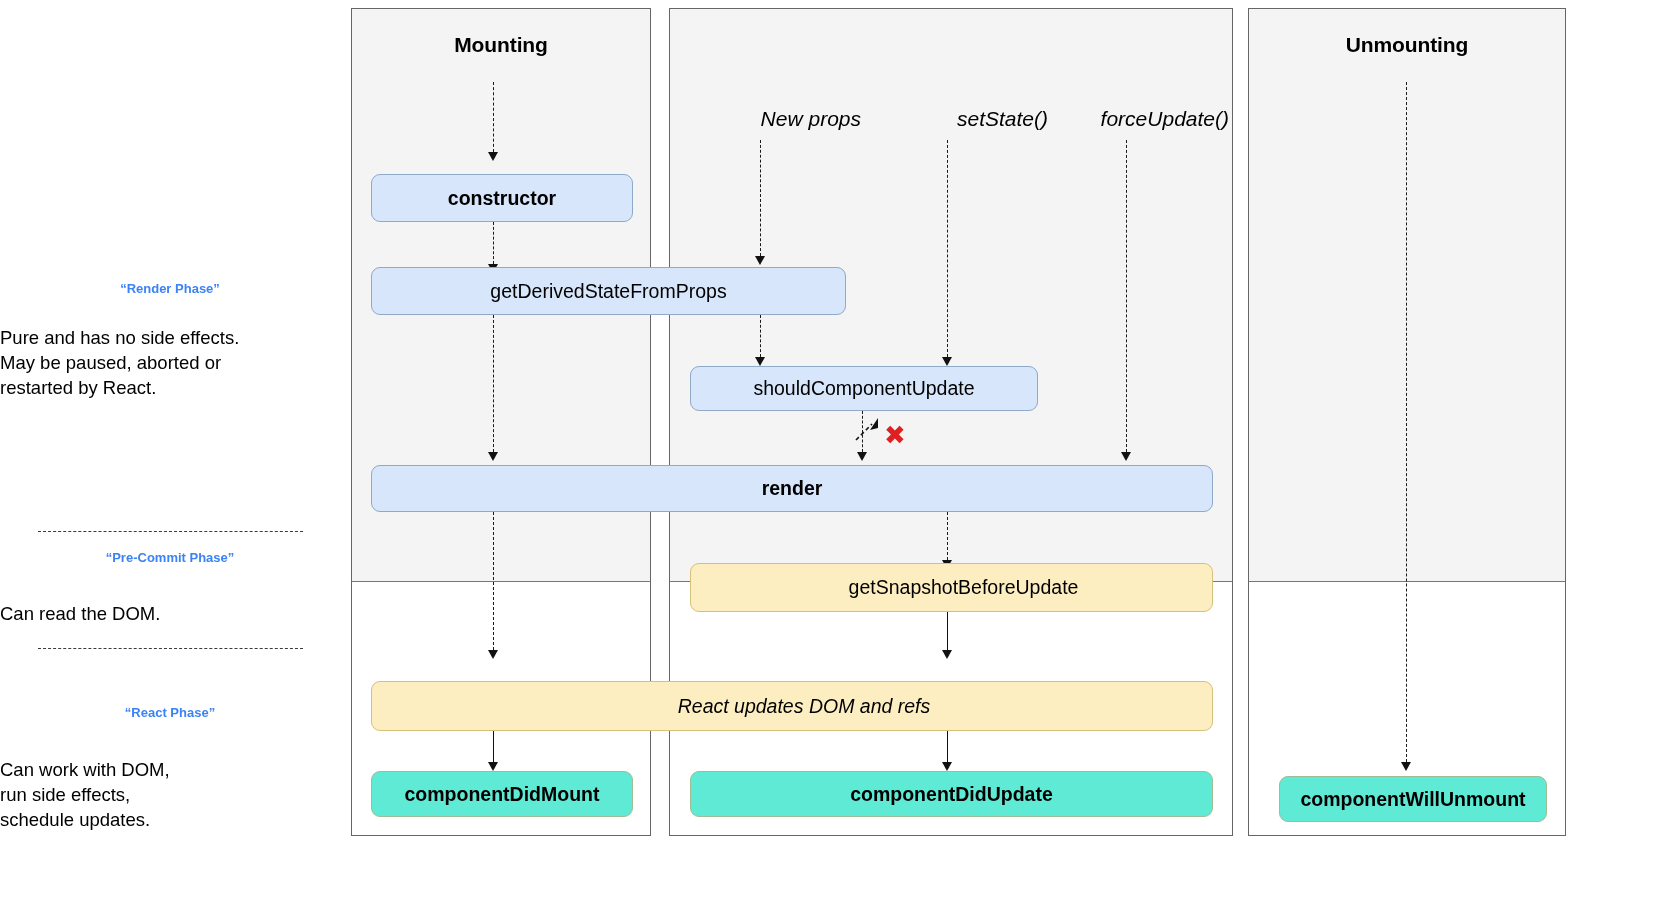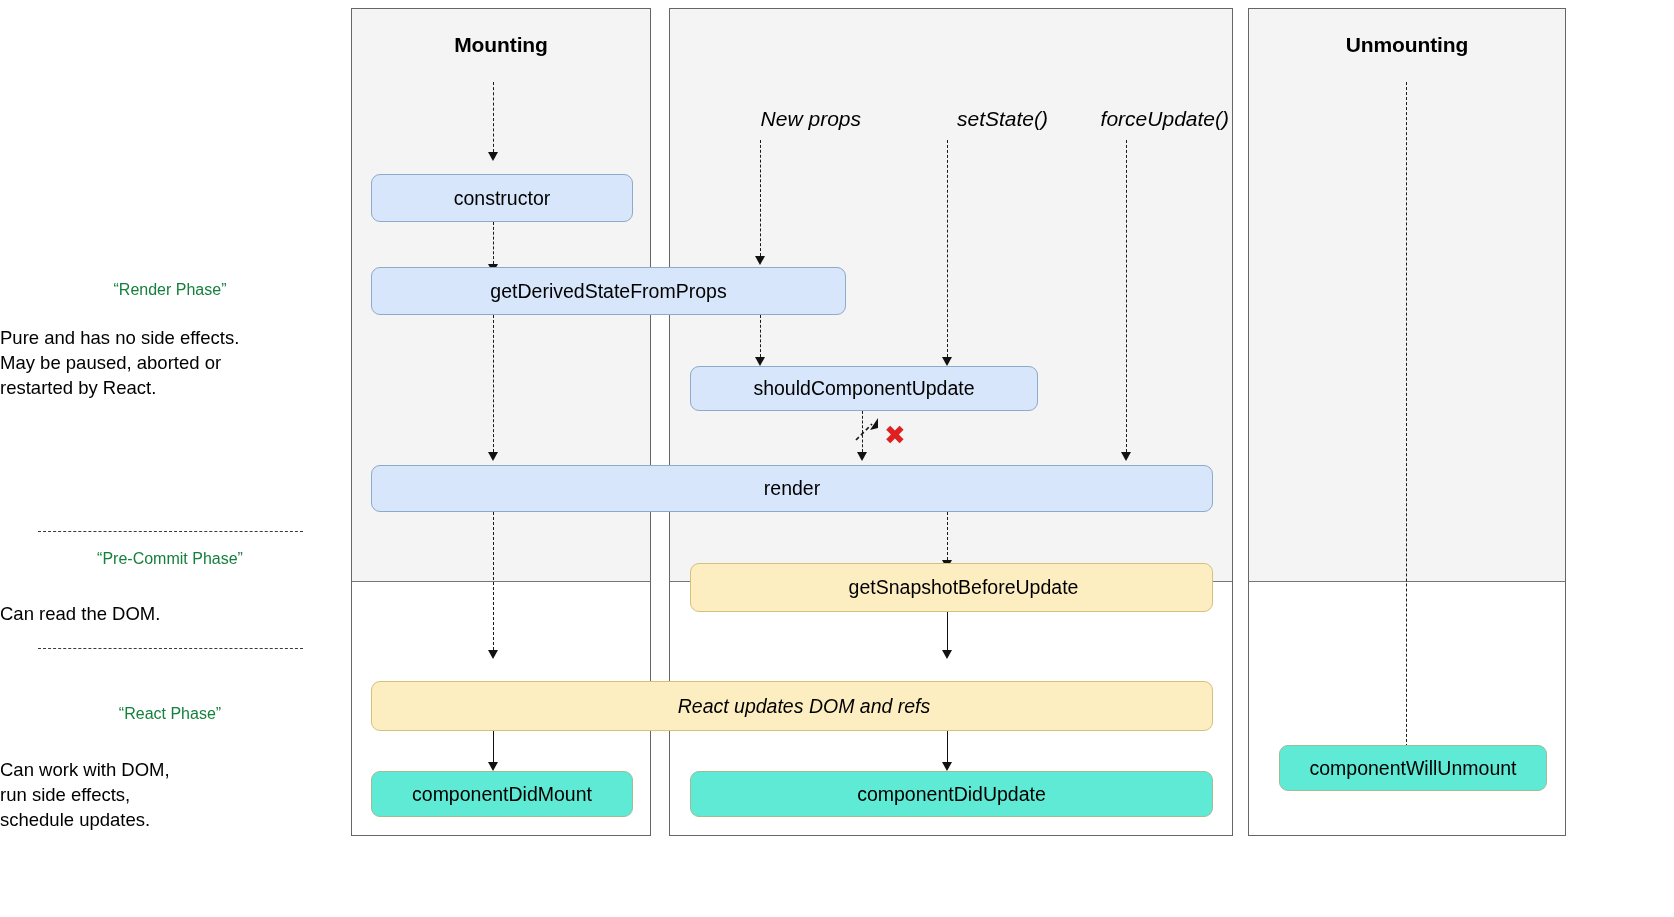--- a/index.html
+++ b/index.html
@@ -36,23 +36,23 @@
     text-align:center;
     font-weight:bold;
     font-size:21px;
     letter-spacing:-0.1px;
     color:#000;
   }
   
   .legend-head{
     position:absolute;
     text-align:center;
-    font-weight:normal;
-    font-size:16px;
-    color:#15803d;
+    font-weight:bold;
+    font-size:13px;
+    color:#3b82f6;
     width:340px;
     left:0;
   }
   .legend-body{
     position:absolute;
     text-align:left;
     font-size:18.5px;
     line-height:25px;
     color:#000;
     width:340px;
@@ -82,21 +82,21 @@
     display:flex;
     align-items:center;
     justify-content:center;
     text-align:center;
     font-size:19.5px;
     line-height:1.15;
   }
   .lbox.blue{ background:#d7e6fb; border:1.3px solid #8fa9c9; }
   .lbox.yellow{ background:#fdeec2; border:1.3px solid #d6c07a;padding-left:24px; }
   .lbox.green{ background:#5eead4; border:1.3px solid #9dbd95; }
-  .lbox.bold{ font-weight:normal; }
+  .lbox.bold{ font-weight:bold; }
   .lbox.italic{ font-style:italic;margin-top:14px; }
   .vline-dash{
     position:absolute;
     width:0;
     border-left:1.7px dashed #1a1a1a;
   }
   .vline-solid{
     position:absolute;
     width:0;
     border-left:1.5px solid #111;
@@ -216,15 +216,15 @@
   <div class="lbox blue bold" style="left:371px;top:465px;width:842px;height:47px;">render</div>
 
   <div class="lbox yellow" style="left:690px;top:563px;width:523px;height:49px;">getSnapshotBeforeUpdate</div>
 
   <div class="lbox yellow italic" style="left:371px;top:667px;width:842px;height:50px;">React updates DOM and refs</div>
 
   <div class="lbox green bold" style="left:371px;top:771px;width:262px;height:46px;">componentDidMount</div>
 
   <div class="lbox green bold" style="left:690px;top:771px;width:523px;height:46px;">componentDidUpdate</div>
 
-  <div class="lbox green bold" style="left:1279px;top:745px;width:268px;height:46px;">componentWillUnmount</div>
+  <div class="lbox green bold" style="left:1279px;top:776px;width:268px;height:46px;">componentWillUnmount</div>
 
 </div>
 
 </body></html>

